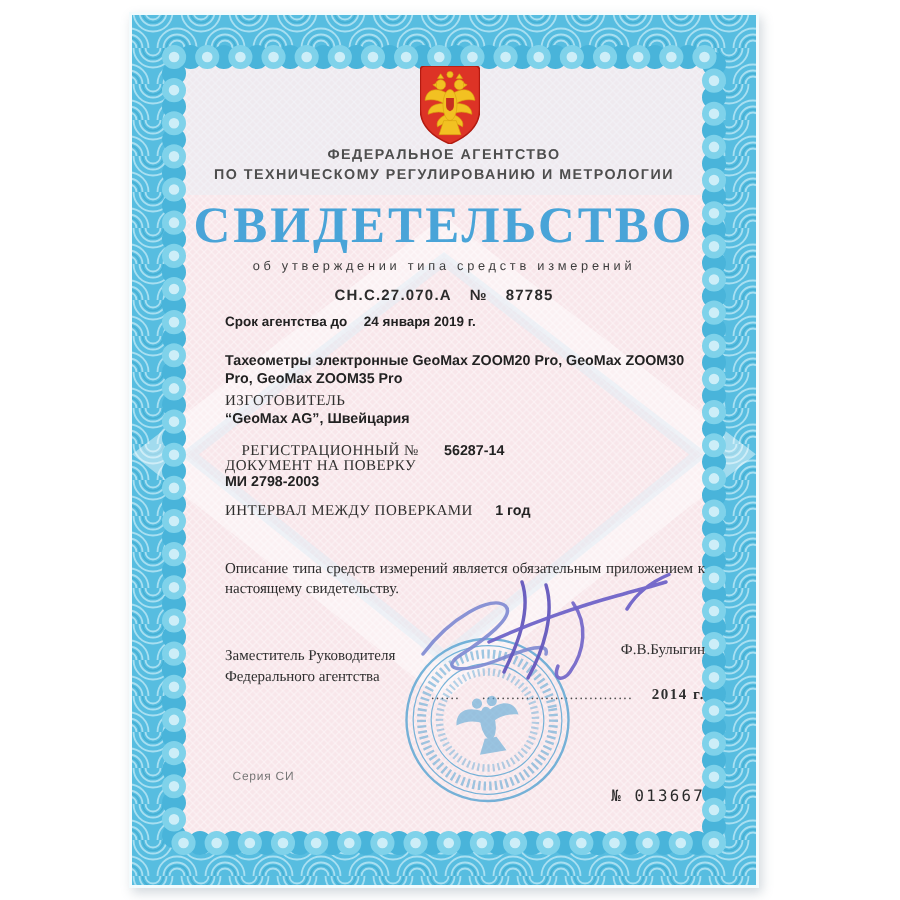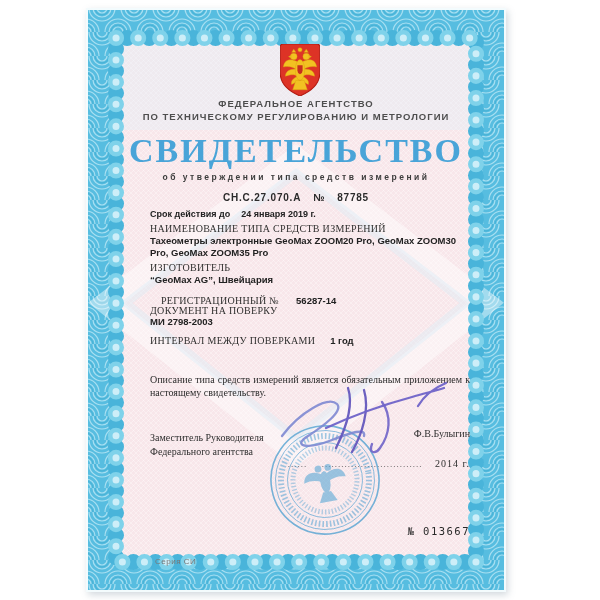--- a/index.html
+++ b/index.html
@@ -8,21 +8,21 @@
   .cert{position:absolute;left:86px;top:8px;width:420px;height:584px;
         box-shadow:2px 3px 7px rgba(110,130,145,.3);}
   .cert svg.frame{position:absolute;left:0;top:0;}
   .content{position:absolute;left:0;top:0;width:420px;height:584px;}
   .t{position:absolute;white-space:nowrap;color:#2f2f2f;}
   .ctr{left:0;width:420px;text-align:center;}
   .serif{font-family:"Liberation Serif",serif;}
   .hdr{font-size:9.5px;font-weight:bold;letter-spacing:1px;color:#4e4e4e;}
   .title{font-family:"Liberation Serif",serif;font-weight:bold;font-size:34px;
          letter-spacing:2px;color:#49a4d8;}
-  .subtitle{font-size:8.5px;font-weight:bold;letter-spacing:2.5px;color:#3c3c3c;}
+  .subtitle{font-size:8.5px;font-weight:normal;letter-spacing:2.5px;color:#3c3c3c;}
   .docline{font-size:10px;font-weight:bold;letter-spacing:.8px;color:#2b2b2b;}
   .docline .gap{display:inline-block;width:12px;}
   .lab{font-family:"Liberation Serif",serif;font-size:10px;letter-spacing:.3px;color:#30302f;}
   .val{font-size:9.5px;font-weight:bold;color:#222;}
   .block{position:absolute;left:64px;width:320px;white-space:normal;}
   .para{font-family:"Liberation Serif",serif;font-size:10px;line-height:12.5px;
         text-align:justify;color:#2c2c2c;}
   .para b{font-family:"Liberation Sans",sans-serif;font-size:9.5px;}
   .wrapval{font-family:"Liberation Sans",sans-serif;font-size:9.5px;font-weight:bold;
            line-height:11.5px;color:#222;white-space:normal;}
@@ -98,26 +98,25 @@
       <div class="t ctr title" style="top:124px;">СВИДЕТЕЛЬСТВО</div>
 
       <div class="t ctr hdr" style="top:103px;">ПО ТЕХНИЧЕСКОМУ РЕГУЛИРОВАНИЮ И МЕТРОЛОГИИ</div>
       <div class="t ctr subtitle" style="top:164px;">об утверждении типа средств измерений</div>
 
       <div class="t ctr docline" style="top:184px;">
         <span>СН.С.27.070.А</span><span class="gap"></span><span>№</span><span class="gap"></span><span>87785</span>
       </div>
 
       <div class="t val" style="left:64px;top:201px;font-size:9px;">
-        <span>Срок действия до</span>
+        <span>Срок агентства до</span>
         <span style="display:inline-block;width:6px;"></span>
         <span>24 января 2019 г.</span>
       </div>
 
-      <div class="t lab" style="left:64px;top:215px;">НАИМЕНОВАНИЕ ТИПА СРЕДСТВ ИЗМЕРЕНИЙ</div>
       <div class="block wrapval" style="top:227px;">Тахеометры электронные GeoMax ZOOM20 Pro, GeoMax ZOOM30 Pro, GeoMax ZOOM35 Pro</div>
 
       <div class="t lab" style="left:64px;top:254px;">ИЗГОТОВИТЕЛЬ</div>
       <div class="t val" style="left:64px;top:266px;">“GeoMax AG”, Швейцария</div>
 
       <div class="t" style="left:64px;top:282px;margin-left:11px;">
         <span class="lab">РЕГИСТРАЦИОННЫЙ №</span>
         <span style="display:inline-block;width:8px;"></span>
         <span class="val">56287-14</span>
       </div>
@@ -136,24 +135,24 @@
 
       <div class="t serif" style="left:64px;top:424px;font-size:10px;">Заместитель Руководителя</div>
       <div class="t serif" style="left:64px;top:438px;font-size:10px;">Федерального агентства</div>
       <div class="t serif" style="right:36px;top:420px;font-size:10px;">Ф.В.Булыгин</div>
 
       <div class="t dots" style="right:36px;top:450px;">
         <span>......</span>
         <span style="display:inline-block;width:8px;"></span>
         <span>...............................</span>
         <span style="display:inline-block;width:6px;"></span>
-        <span class="serif" style="font-size:10px;color:#2e2e2e;">2014 г.</span>
+        <span class="serif" style="font-size:10px;color:#2e2e2e;font-weight:bold;">2014 г.</span>
       </div>
 
-      <div class="t series" style="left:69px;top:549px;">Серия СИ</div>
+      <div class="t series" style="left:69px;top:505px;">Серия СИ</div>
       <div class="t serial" style="right:36px;top:517px;">№ 013667</div>
 
       <svg class="overlay" width="420" height="584" viewBox="0 0 420 584">
         <g transform="translate(239,472) rotate(-10)">
           <g fill="none" stroke="#55a3d2" opacity="0.8">
             <circle r="54" stroke-width="1.6"></circle>
             <circle r="49.5" stroke-width="0.8"></circle>
             <circle r="44" stroke-width="6" stroke-dasharray="1.6,2.1" opacity="0.7"></circle>
             <circle r="37.5" stroke-width="0.8"></circle>
             <circle r="32" stroke-width="5" stroke-dasharray="1.4,2" opacity="0.55"></circle>

